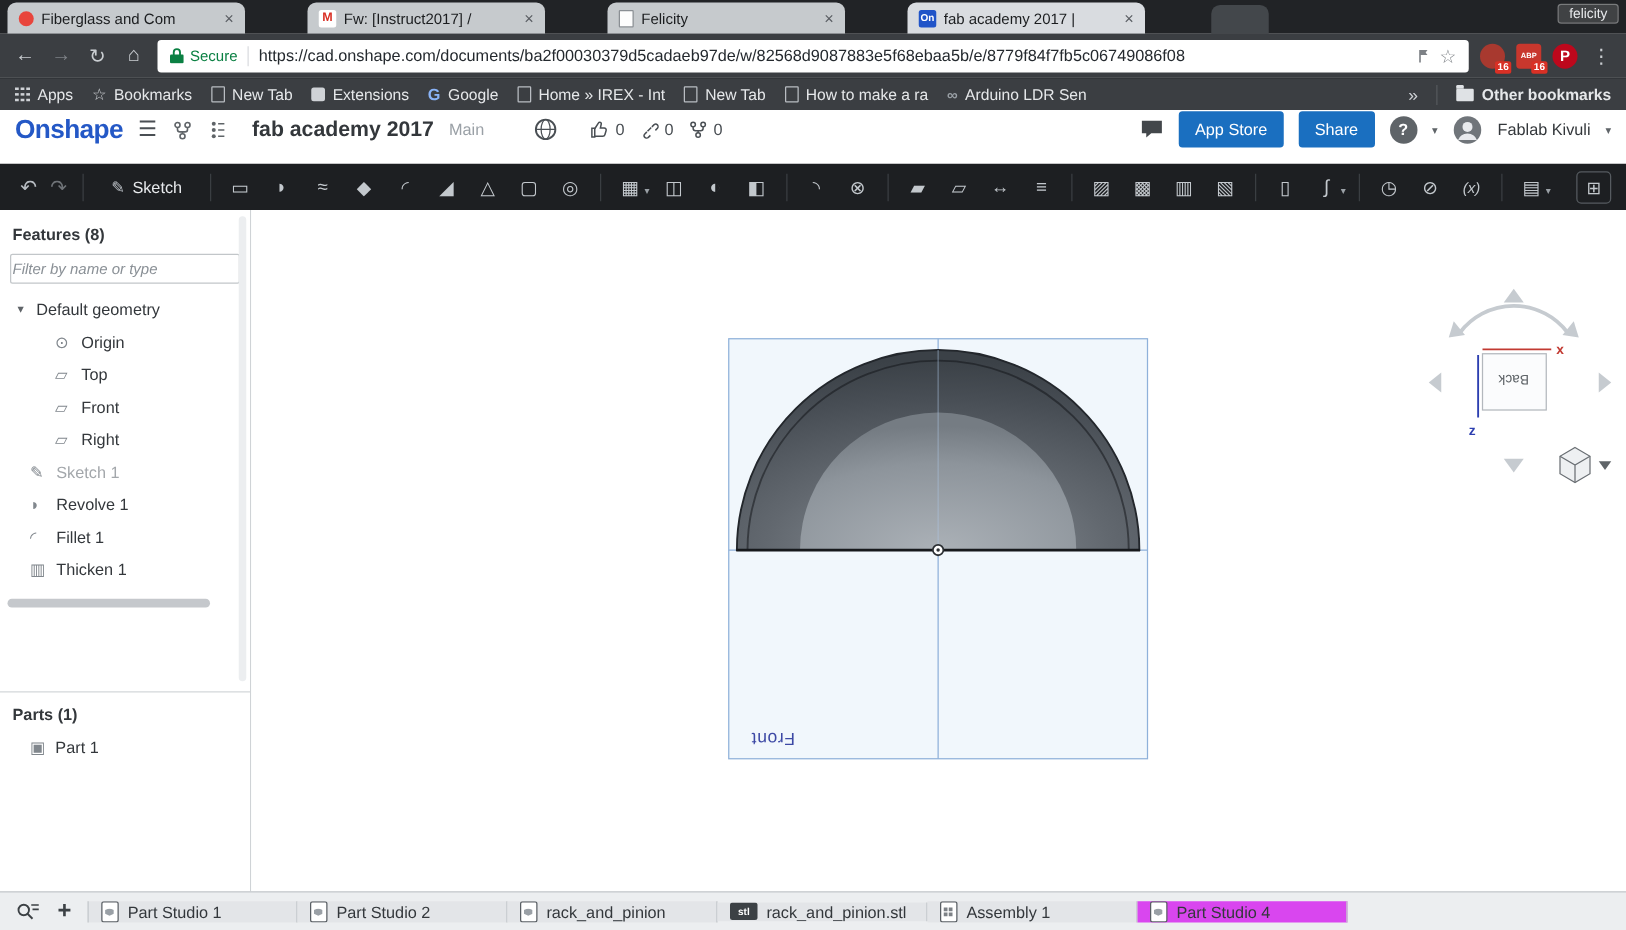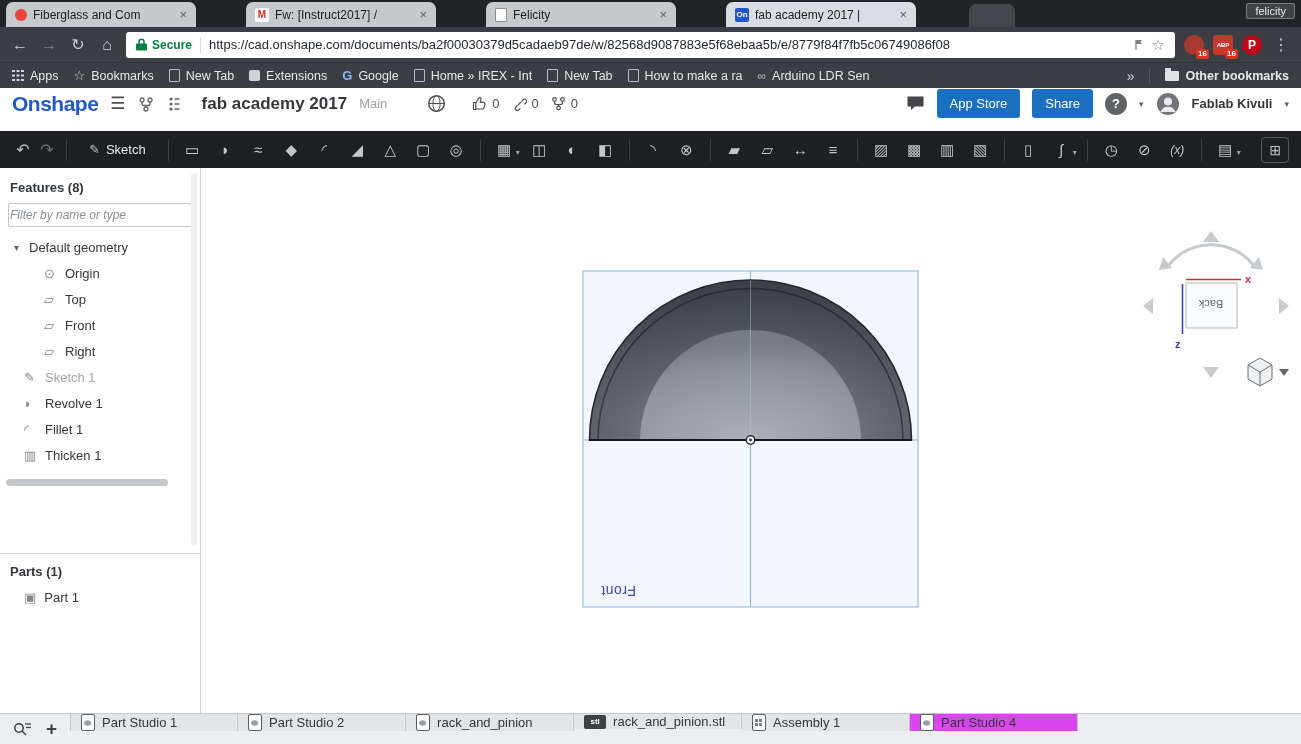--- a/index.html
+++ b/index.html
@@ -25,21 +25,21 @@
             background:rgba(255,255,255,.14);border:1px solid rgba(255,255,255,.3);
             border-radius:3px;padding:1px 8px;}
 
   
   .addrbar{position:absolute;left:0;top:27px;width:100%;height:35px;background:#3b3e42;
            display:flex;align-items:center;gap:9px;padding:0 10px;box-sizing:border-box;}
   .nav-ico{color:#c9cdd1;font-size:16px;width:20px;text-align:center;flex:none;}
   .nav-ico.dim{color:#7d8186;}
   .urlbox{flex:1;height:26px;background:#fff;border-radius:3px;display:flex;align-items:center;
           gap:8px;padding:0 10px;min-width:0;}
-  .secure{color:#0b8043;font-weight:bold;font-size:12px;display:flex;align-items:center;gap:5px;flex:none;}
+  .secure{color:#0b8043;font-weight:normal;font-size:12px;display:flex;align-items:center;gap:5px;flex:none;}
   .urlsep{width:1px;height:16px;background:#dadce0;flex:none;}
   .urltext{flex:1;font-size:13px;color:#24292e;white-space:nowrap;overflow:hidden;min-width:0;}
   .url-star{color:#7d8186;font-size:15px;flex:none;}
   .ext{position:relative;width:20px;height:20px;display:flex;align-items:center;
        justify-content:center;font-weight:bold;color:#fff;flex:none;}
   .ext1{background:#a8392f;border-radius:50%;font-size:8px;}
   .ext2{background:#c8372d;border-radius:3px;font-size:6px;}
   .ext3{background:#bd081c;border-radius:50%;font-size:12px;}
   .badge{position:absolute;bottom:-4px;right:-5px;background:#d93025;color:#fff;font-size:8px;
          padding:0 2px;border-radius:2px;font-weight:bold;line-height:10px;}
@@ -73,21 +73,21 @@
   .hamb{color:#4a4f54;font-size:17px;}
   .hicon{display:flex;align-items:center;}
   .doctitle{font-size:17px;font-weight:bold;color:#33373b;margin-left:8px;white-space:nowrap;}
   .workspace{font-size:13px;color:#9aa0a6;}
   .metric{display:flex;align-items:center;gap:5px;font-size:13px;color:#4a4f54;}
   .spacer{flex:1;}
   .osbtn{background:#1a6fc0;color:#fff;font-size:13px;padding:7px 13px;border-radius:3px;white-space:nowrap;}
   .help{width:22px;height:22px;border-radius:50%;background:#5f6468;color:#fff;display:flex;
         align-items:center;justify-content:center;font-size:13px;font-weight:bold;}
   .caret{color:#5f6468;font-size:9px;}
-  .uname{font-size:13px;color:#33373b;font-weight:bold;white-space:nowrap;}
+  .uname{font-size:13px;color:#33373b;font-weight:normal;white-space:nowrap;}
 
   
   .cadbar{position:absolute;left:0;top:131px;width:100%;height:37px;background:#1d1f22;
           display:flex;align-items:center;padding:0 12px;box-sizing:border-box;gap:2px;}
   .tb-undo{color:#b9bec4;font-size:16px;width:22px;text-align:center;}
   .tb-undo.dim{color:#6f7378;}
   .sketchbtn{display:flex;align-items:center;gap:6px;color:#e8eaed;font-size:13px;
              padding:4px 10px;border-radius:3px;margin:0 4px;}
   .sketchbtn .pen{color:#b9bec4;font-size:13px;}
   .tbi{width:31px;height:26px;display:flex;align-items:center;justify-content:center;
@@ -124,21 +124,21 @@
   .sketch-svg{position:absolute;left:375px;top:98px;}
   .front-label{position:absolute;left:383px;top:415px;width:52px;transform:rotate(180deg);
                color:#3d49a5;font-size:14px;letter-spacing:.5px;}
   .viewcube-svg{position:absolute;left:929px;top:57px;}
 
   
   .bottombar{position:absolute;left:0;top:713px;width:100%;height:31px;background:#eceef0;
              border-top:1px solid #c4c8cb;display:flex;align-items:stretch;box-sizing:border-box;}
   .bb-tools{display:flex;align-items:center;gap:14px;padding:0 13px;}
   .bb-plus{font-size:19px;color:#3c4145;font-weight:bold;}
-  .bb-tabs{display:flex;align-items:flex-start;}
+  .bb-tabs{display:flex;align-items:center;}
   .bb-tab{width:168px;display:flex;align-items:center;gap:7px;padding:0 10px;box-sizing:border-box;
           background:#e3e5e8;border-right:1px solid #c4c8cb;font-size:13px;color:#33373b;
           white-space:nowrap;overflow:hidden;}
   .bb-tab:first-child{border-left:1px solid #c4c8cb;}
   .bb-tab.active{background:#d946ef;}
   .ico-doc{width:12px;height:15px;border:1px solid #5a5f64;border-radius:2px;position:relative;
            background:#fff;flex:none;}
   .ico-doc::after{content:"";position:absolute;left:2px;top:5px;width:7px;height:6px;background:#9aa0a6;
            clip-path:polygon(50% 0,100% 25%,100% 75%,50% 100%,0 75%,0 25%);}
   .ico-asm{width:12px;height:15px;border:1px solid #5a5f64;border-radius:2px;position:relative;

